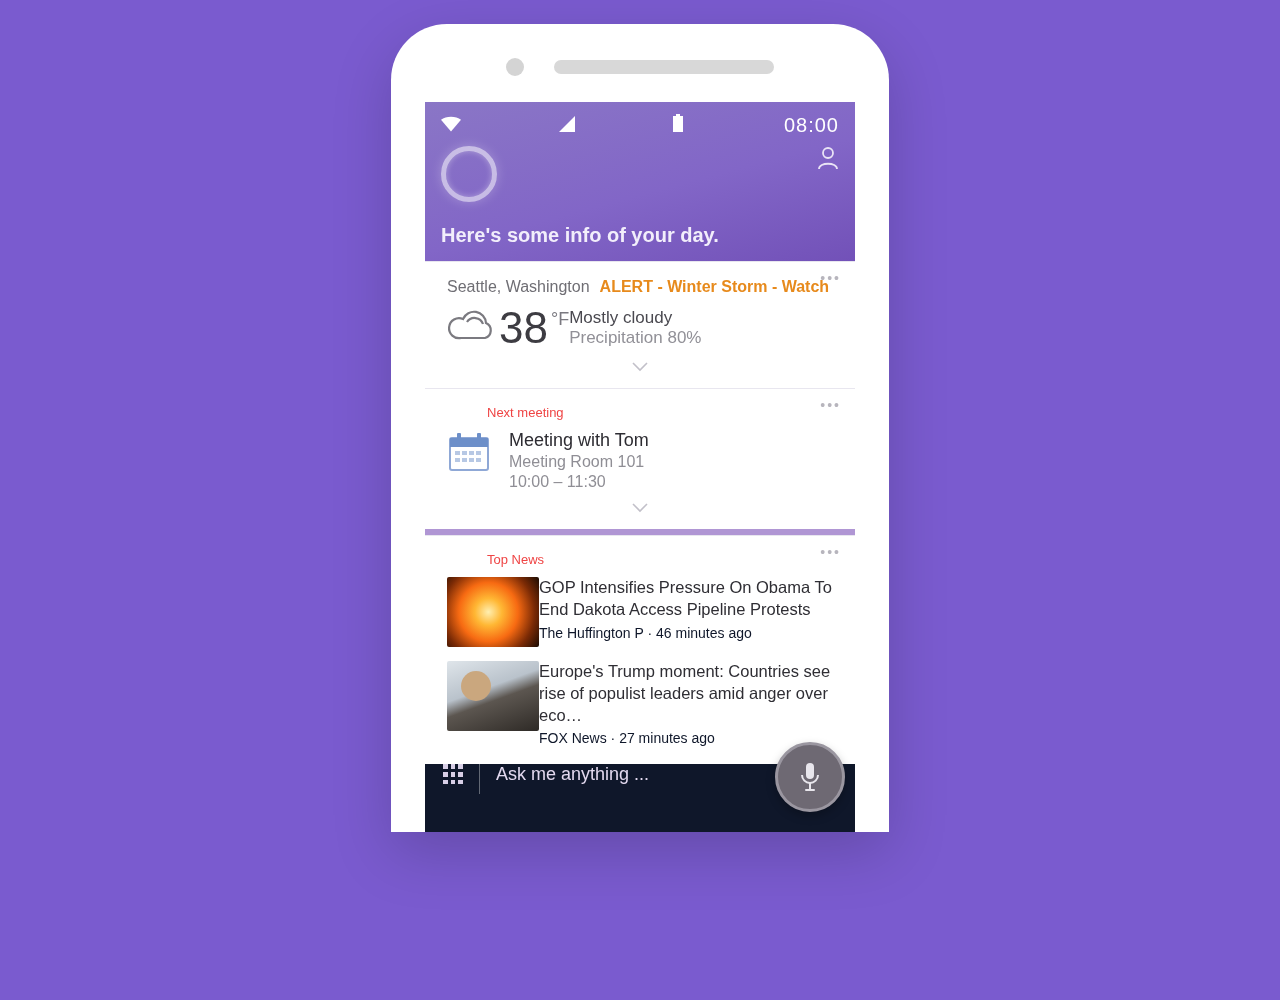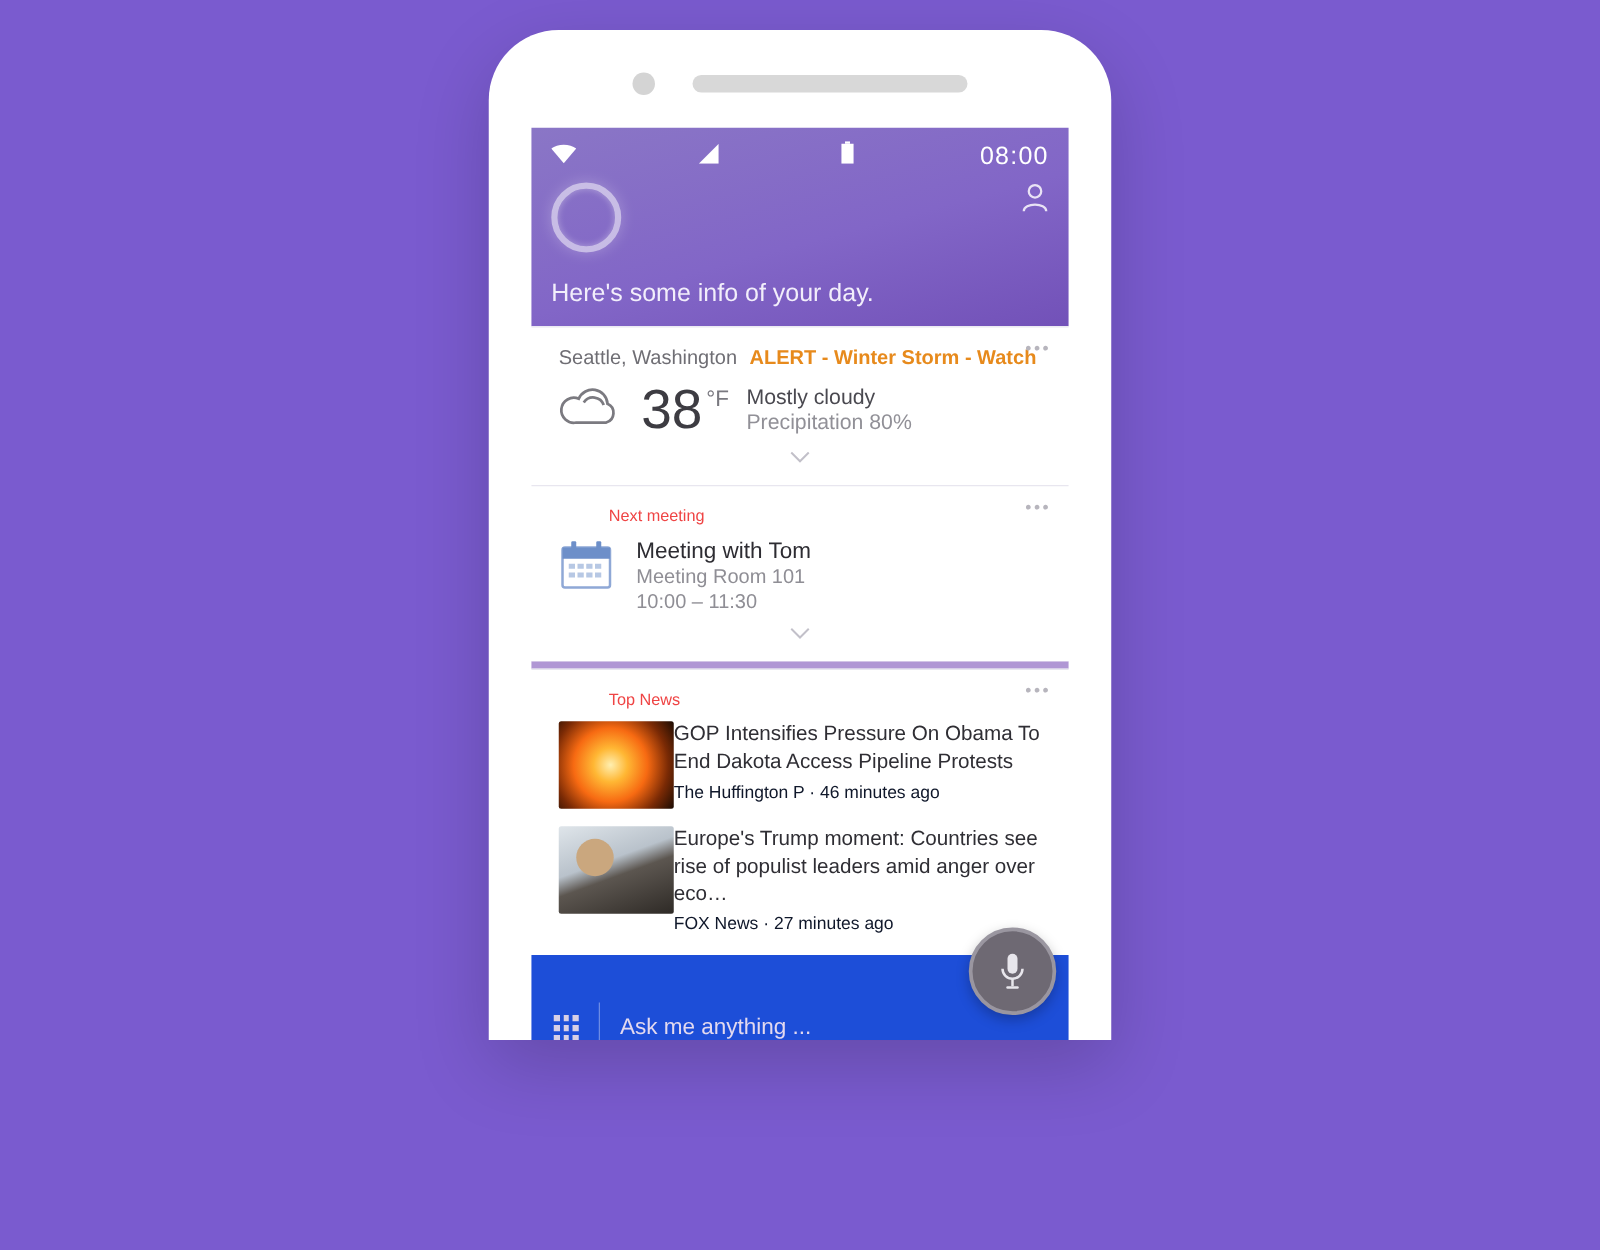--- a/index.html
+++ b/index.html
@@ -69,21 +69,21 @@
   }
   .cortana-ring {
     width: 56px; height: 56px;
     border: 5px solid rgba(255,255,255,0.55);
     border-radius: 50%;
     box-shadow: 0 0 12px rgba(255,255,255,0.25), inset 0 0 6px rgba(255,255,255,0.35);
   }
   .profile-icon svg { display:block; }
   .greeting {
     font-size: 20px;
-    font-weight: 400;
+    font-weight: 700;
     margin-top: 22px;
     color: #f2eefb;
   }
   
   .card {
     background: #fff;
     border-top: 1px solid #e8e6ef;
     position: relative;
     padding: 16px 22px 12px 22px;
   }
@@ -103,21 +103,20 @@
     gap: 10px;
     align-items: flex-start;
     flex-wrap: wrap;
     font-size: 16px;
   }
   .weather-loc { color: #6f6e74; }
   .weather-alert { color: #e78a1c; font-weight: 600; }
   .weather-body {
     display: flex;
     align-items: center;
-    gap: 14px;
     margin-top: 10px;
   }
   .weather-icon svg { display:block; }
   .temp {
     font-size: 44px;
     color: #3d3c42;
     font-weight: 300;
     display: flex;
     align-items: flex-start;
     line-height: 1;
@@ -139,24 +138,24 @@
   .news-thumb {
     width:92px; height:70px; flex:0 0 92px;
     background:#555; border-radius:2px;
     display:flex; align-items:center; justify-content:center;
     overflow:hidden;
   }
   .news-headline { font-size:16.5px; color:#2f2e34; line-height:1.32; }
   .news-meta { font-size:14px; color:#0f172a; margin-top:4px; }
   
   .ask-bar {
-    background: #1d4ed8;
+    background: #0f172a;
     height: 68px;
     display:flex;
-    align-items:flex-end;
+    align-items:flex-start;
     padding: 0 18px;
     gap: 16px;
     position: relative;
   }
   .apps-grid {
     width:20px; height:20px;
     display:grid;
     grid-template-columns: repeat(3,1fr);
     grid-template-rows: repeat(3,1fr);
     gap:3px;

